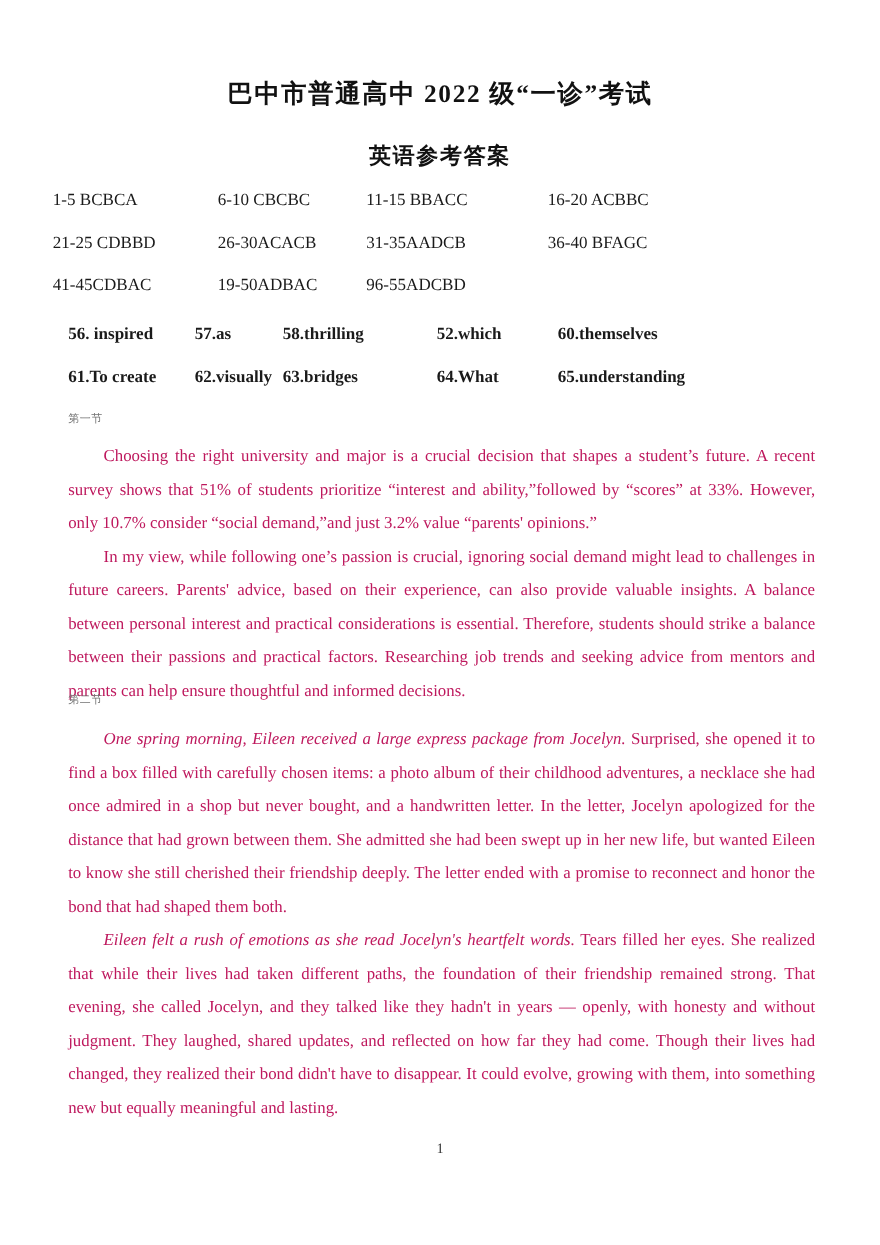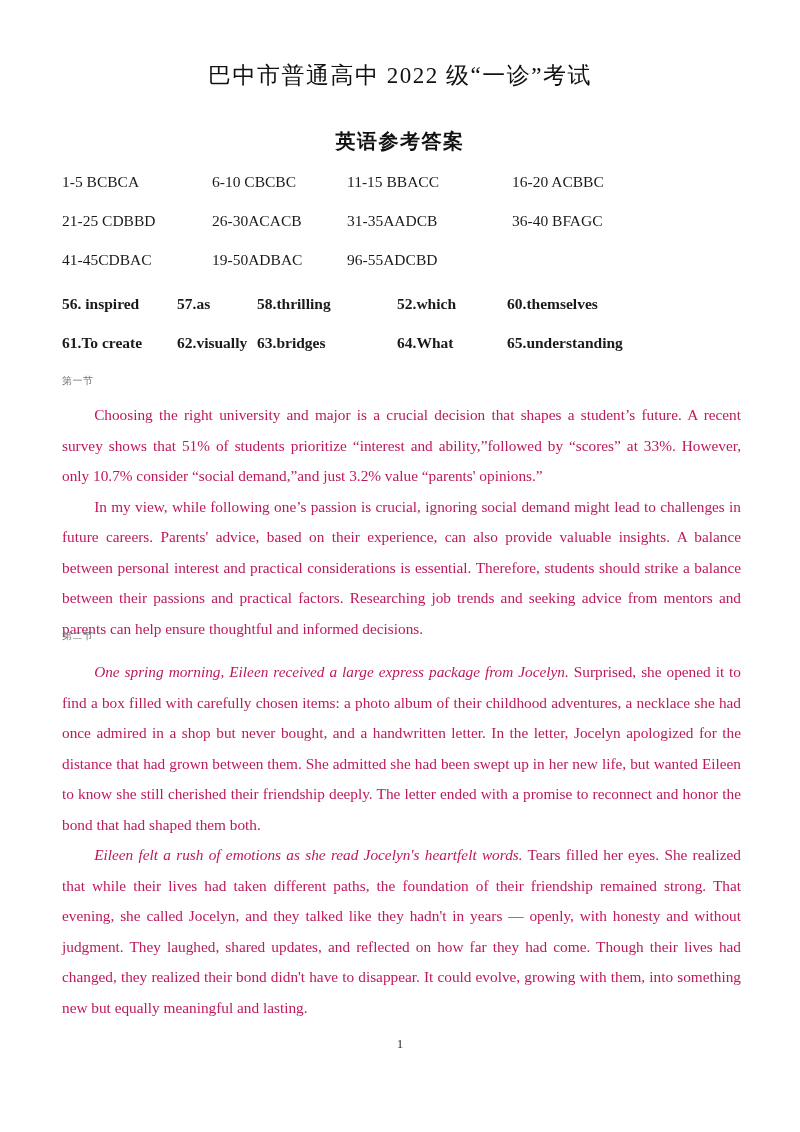--- a/index.html
+++ b/index.html
@@ -18,42 +18,42 @@
   .page {
     position: absolute;
     left: 0; top: 0;
     width: 800px;
     height: 1132px;
     background: #ffffff;
   }
   
   .title {
     position: absolute;
-    left: 0; top: 60px;
+    left: 0; top: 70px;
     width: 800px;
     text-align: center;
     font-size: 23px;
-    font-weight: normal;
+    font-weight: bold;
     letter-spacing: 1.5px;
     color: #111;
   }
   .subtitle {
     position: absolute;
     left: 0; top: 128px;
     width: 800px;
     text-align: center;
     font-size: 20px;
     font-weight: bold;
     letter-spacing: 1.5px;
     color: #111;
   }
   
   .answers {
     position: absolute;
-    left: 62px;
+    left: 48px;
     top: 173px;
     width: 690px;
     text-decoration: underline;
   }
   .ans-row {
     position: relative;
     height: 39px;
     font-size: 15.5px;
     color: #1a1a1a;
   }

